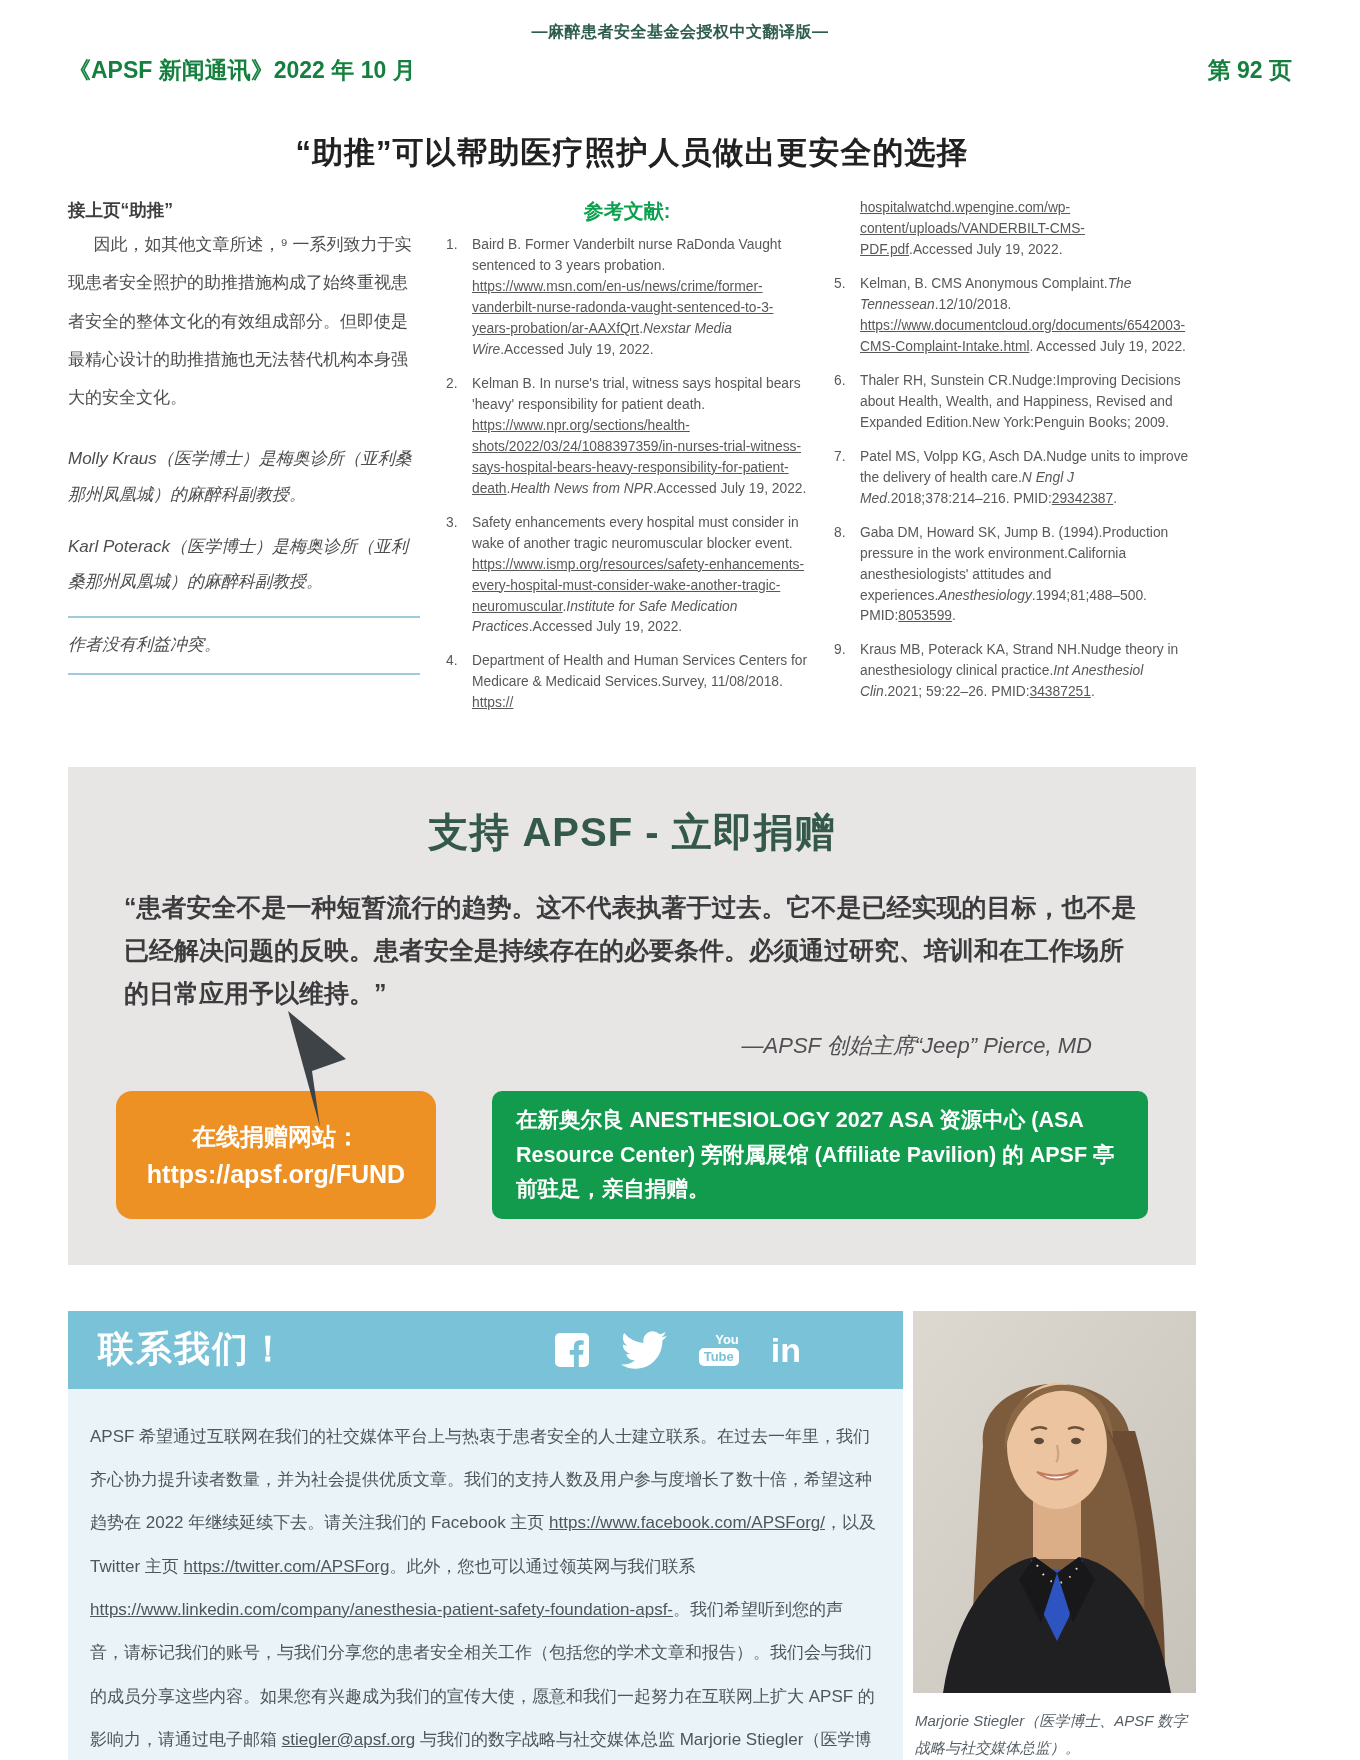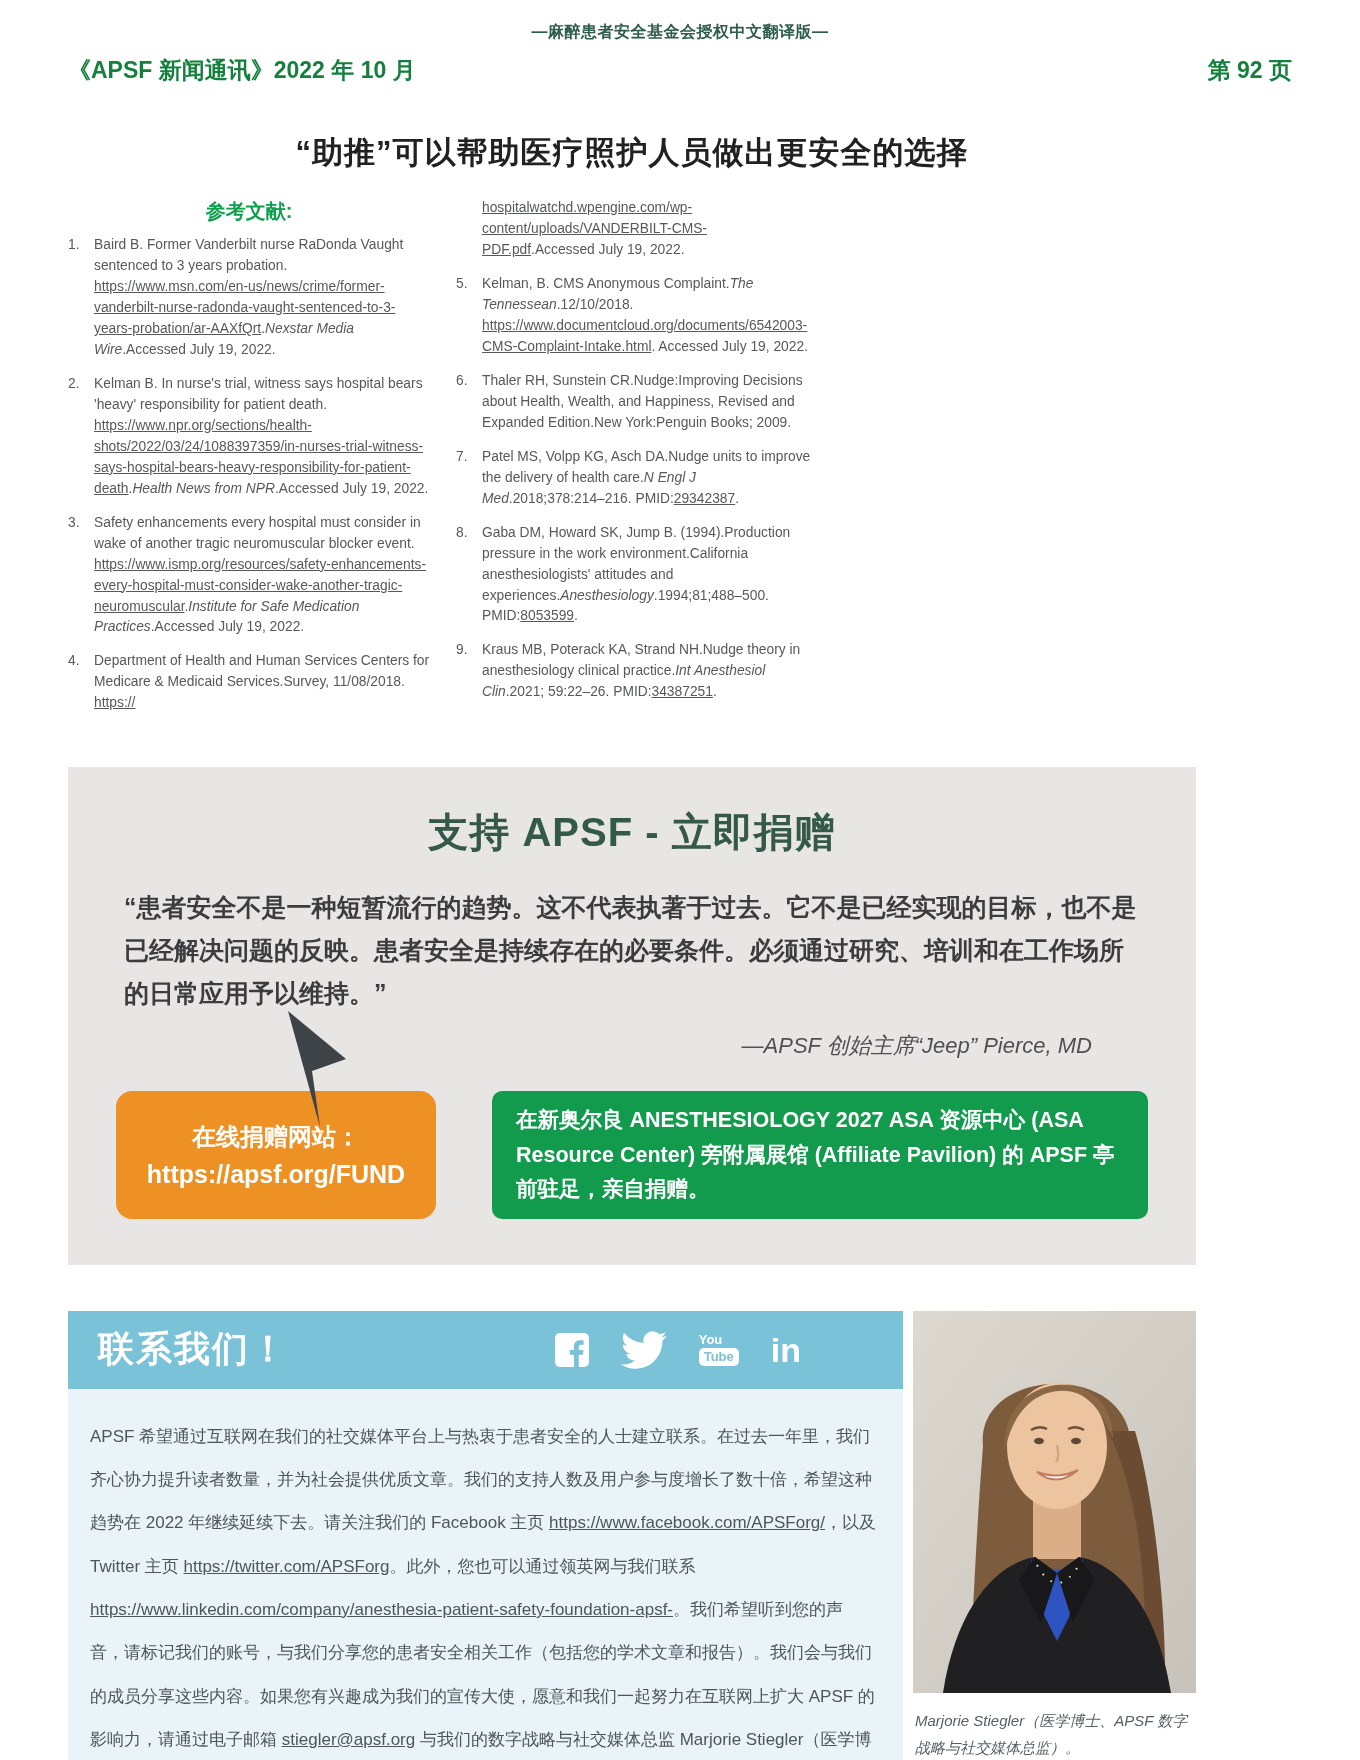--- a/index.html
+++ b/index.html
@@ -54,21 +54,21 @@
   .booth-note { flex:1; background:#129b4d; border-radius:10px; color:#fff; font-weight:700;
                 font-size:21.5px; line-height:1.6; padding:12px 24px; display:flex; align-items:center; }
 
   .contact-section { display:flex; gap:10px; margin-top:46px; }
   .contact-left { width:835px; flex:none; display:flex; flex-direction:column; }
   .contact-bar { background:#7ac2d7; height:78px; display:flex; align-items:center;
                  justify-content:space-between; padding:0 30px; }
   .contact-heading { color:#fff; font-weight:700; font-size:36px; letter-spacing:2px; }
   .social-icons { display:flex; align-items:center; gap:32px; margin-right:72px; }
   .icon { display:inline-flex; align-items:center; justify-content:center; cursor:pointer; }
-  .yt { display:inline-flex; flex-direction:column; align-items:flex-start; }
+  .yt { display:inline-flex; flex-direction:column; align-items:flex-end; }
   .yt-you { color:#fff; font-size:13px; font-weight:700; line-height:1; }
   .yt-tube { background:#fff; color:#7ac2d7; border-radius:5px; padding:2px 5px 3px 5px;
              font-size:13px; font-weight:700; line-height:1; margin-top:2px; }
   .li-text { color:#fff; font-weight:700; font-size:34px; line-height:1; }
   .contact-body { background:#e9f3f8; padding:26px 26px 28px 22px; font-size:17px;
                   line-height:2.55; color:#4e565c; flex:1; }
 
   .contact-right { width:283px; flex:none; display:flex; flex-direction:column; }
   .portrait { height:382px; background:#d6d2ca; overflow:hidden; }
   .portrait svg { display:block; width:100%; height:100%; }
@@ -86,20 +86,27 @@
   <span>第 92 页</span>
 </div>
 
 <div class="green-rule"></div>
 
 <div class="content-inner">
 
   <h1 class="article-title">“助推”可以帮助医疗照护人员做出更安全的选择</h1>
 
   <div class="columns">
+    <div class="col col-text">
+      <div class="cont-label">接上页“助推”</div>
+      <p class="lede">因此，如其他文章所述，⁹ 一系列致力于实现患者安全照护的助推措施构成了始终重视患者安全的整体文化的有效组成部分。但即使是最精心设计的助推措施也无法替代机构本身强大的安全文化。</p>
+      <p class="bio">Molly Kraus（医学博士）是梅奥诊所（亚利桑那州凤凰城）的麻醉科副教授。</p>
+      <p class="bio">Karl Poterack（医学博士）是梅奥诊所（亚利桑那州凤凰城）的麻醉科副教授。</p>
+      <div class="disclosure">作者没有利益冲突。</div>
+    </div>
 
     <div class="col col-refs">
       <div class="refs-heading">参考文献:</div>
       <div class="ref-list">
           <div class="ref-item">
             <span class="ref-num">1.</span>
             <span class="ref-body"><span class="seg-plain">Baird B. Former Vanderbilt nurse RaDonda Vaught sentenced to 3 years probation. </span><span class="seg-link">https://www.msn.com/en-us/news/crime/former-vanderbilt-nurse-radonda-vaught-sentenced-to-3-years-probation/ar-AAXfQrt</span><span class="seg-plain">.</span><span class="seg-italic">Nexstar Media Wire</span><span class="seg-plain">.Accessed July 19, 2022.</span></span>
           </div>
           <div class="ref-item">
             <span class="ref-num">2.</span>

